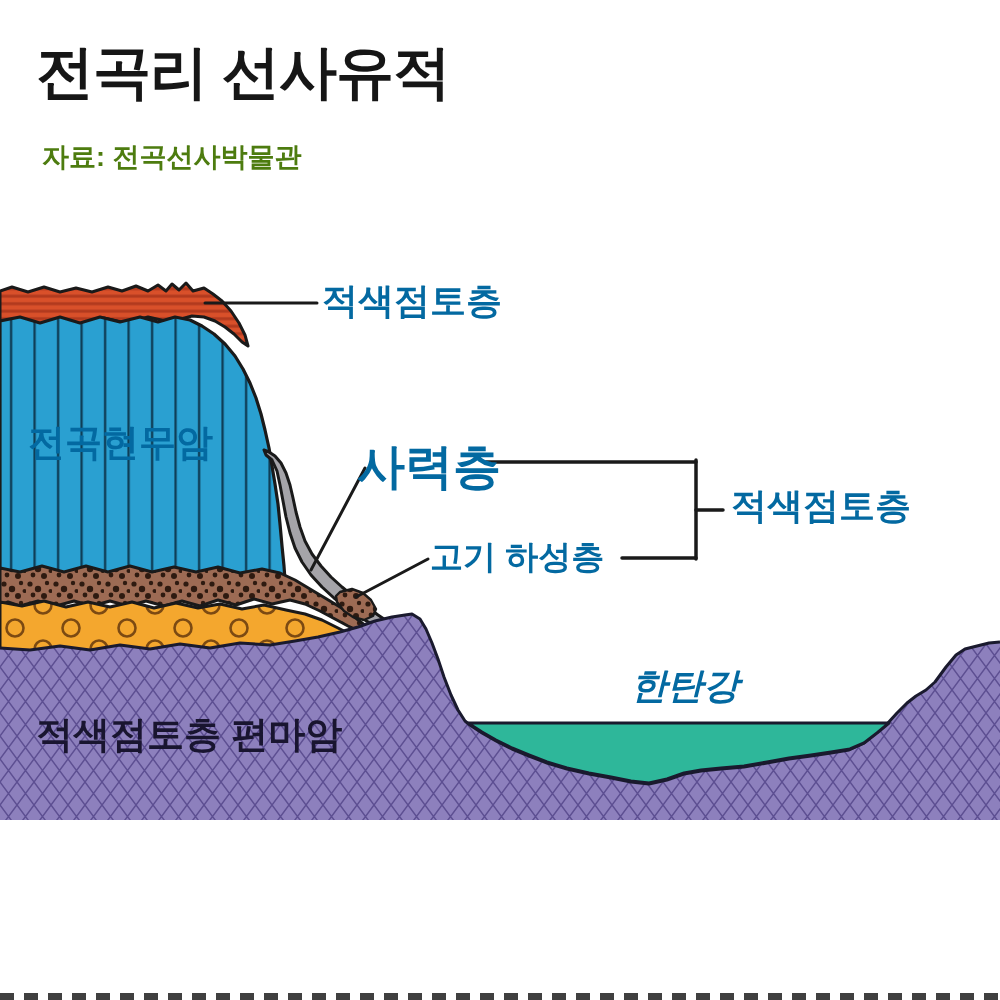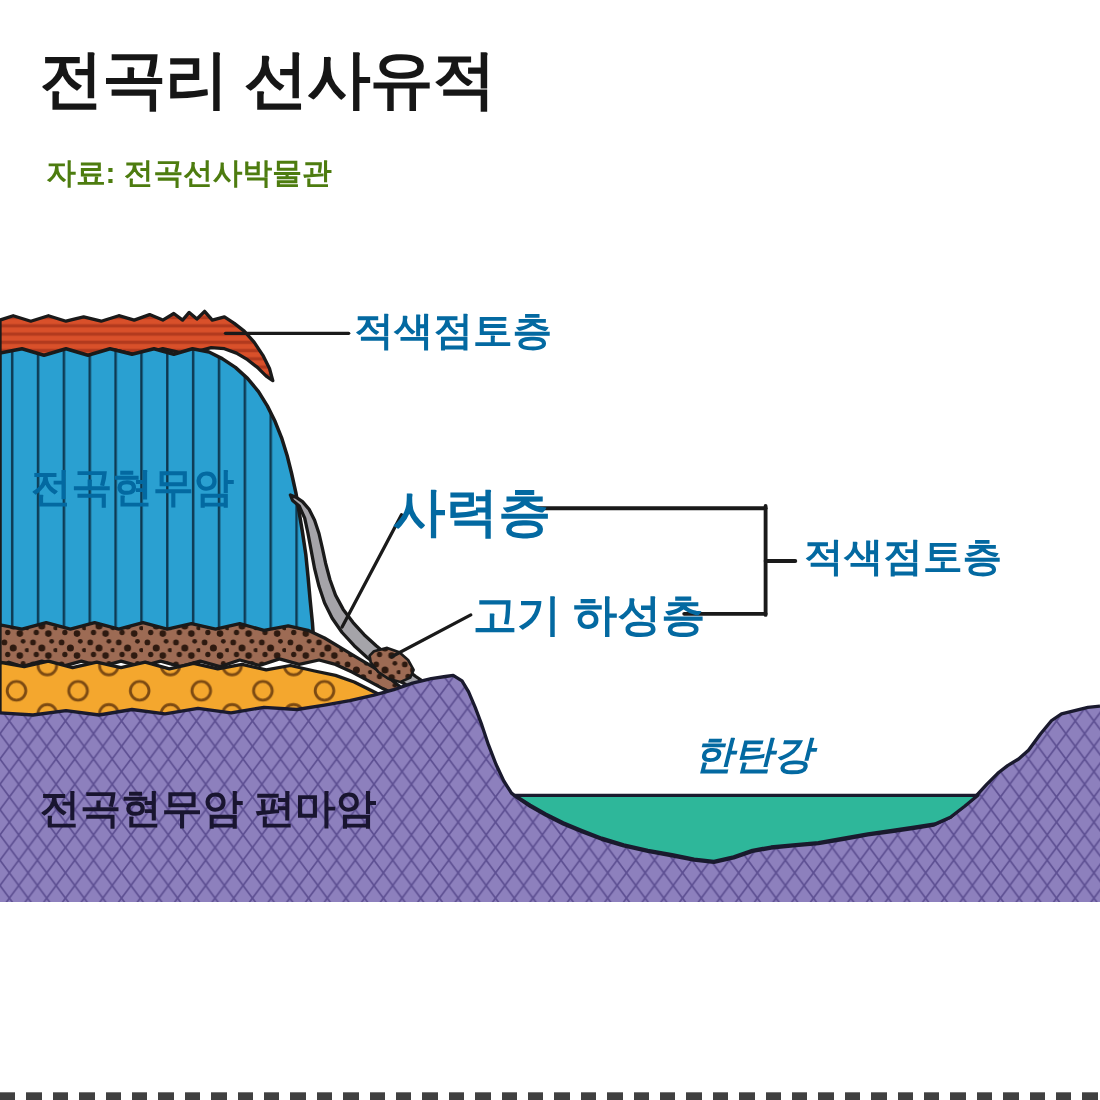--- a/index.html
+++ b/index.html
@@ -7,21 +7,21 @@
        font-family:"Liberation Sans","DejaVu Sans",sans-serif;}
   .stage{position:absolute;inset:0;}
   svg{position:absolute;left:0;top:0;}
   .lbl{position:absolute;font-weight:800;color:#0369a1;line-height:1;white-space:nowrap;}
   .title{position:absolute;left:36px;top:34px;font-size:58px;font-weight:700;
          letter-spacing:-1px;color:#161616;}
   .source{position:absolute;left:42px;top:139px;font-size:27px;font-weight:600;color:#4d7c0f;}
   .lbl-red    {left:322px;top:283px;font-size:36px;}
   .lbl-basalt {left:28px; top:424px;font-size:37px;}
   .lbl-gravel {left:357px;top:443px;font-size:48px;}
-  .lbl-fluvial{left:430px;top:540px;font-size:40px;}
+  .lbl-fluvial{left:430px;top:540px;font-size:33px;}
   .lbl-baek   {left:731px;top:488px;font-size:36px;}
   .lbl-river  {left:631px;top:668px;font-size:36px;font-style:italic;}
   .lbl-gneiss {left:36px; top:716px;font-size:37px;color:#191530;}
   .bottom-dashes{position:absolute;left:0;right:0;bottom:0;height:7px;
       background:repeating-linear-gradient(90deg,#404040 0 14px,transparent 14px 24px);}
 </style>
 </head>
 <body>
 
 <div class="stage">
@@ -124,16 +124,16 @@
 
   <div class="title">전곡리 선사유적</div>
   <div class="source">자료: 전곡선사박물관</div>
 
   <div class="lbl lbl-red">적색점토층</div>
   <div class="lbl lbl-basalt">전곡현무암</div>
   <div class="lbl lbl-gravel">사력층</div>
   <div class="lbl lbl-fluvial">고기 하성층</div>
   <div class="lbl lbl-baek">적색점토층</div>
   <div class="lbl lbl-river">한탄강</div>
-  <div class="lbl lbl-gneiss">전곡현무암 편마암</div>
+  <div class="lbl lbl-gneiss">적색점토층 편마암</div>
 
   <div class="bottom-dashes"></div>
 </div>
 
 </body></html>

